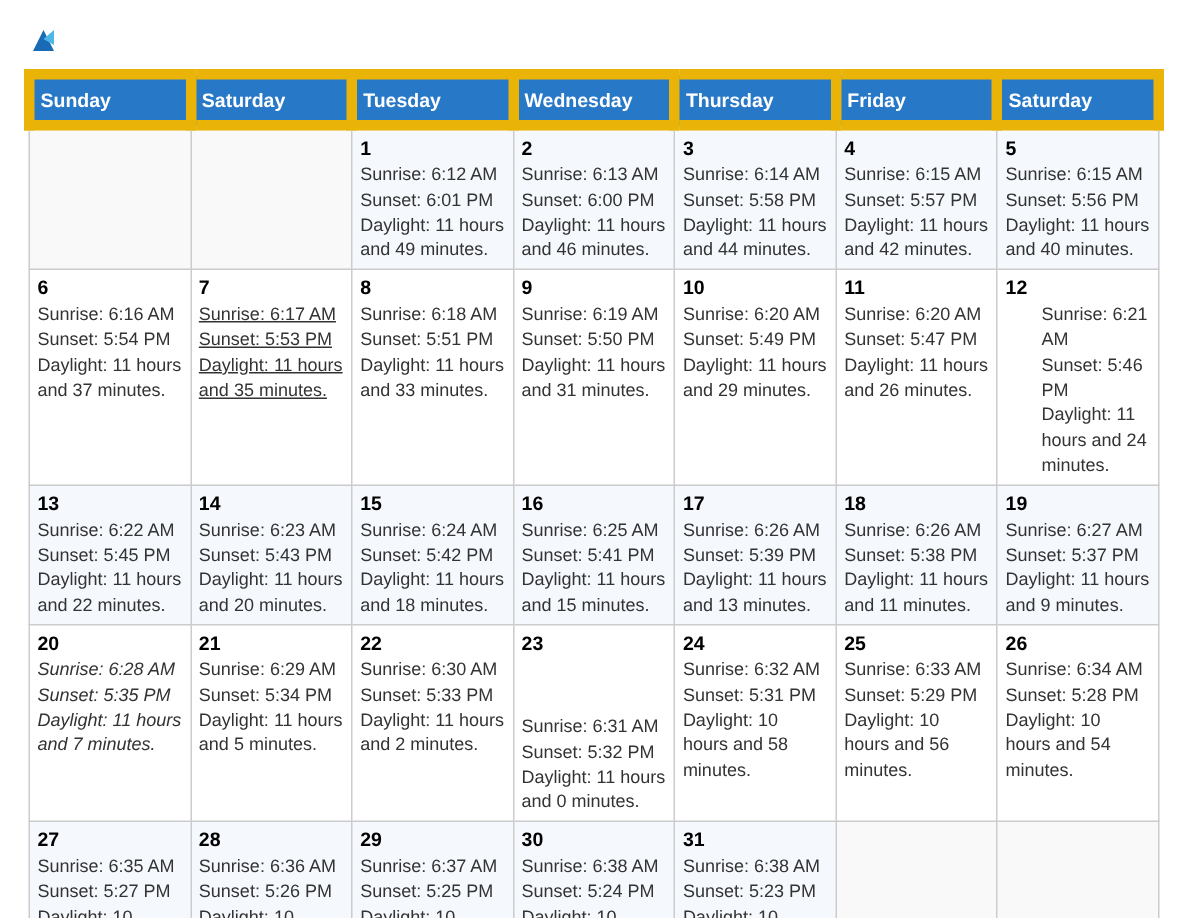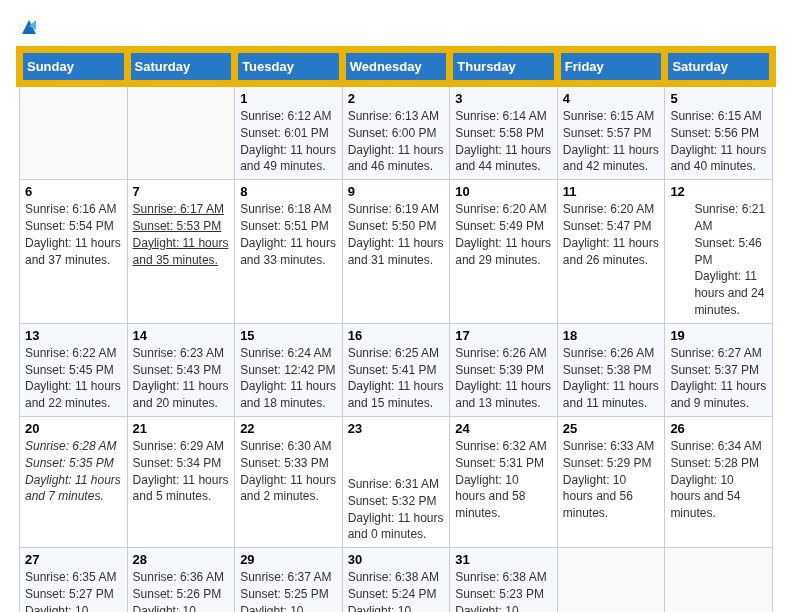--- a/index.html
+++ b/index.html
@@ -218,21 +218,21 @@
         </td>
         <td>
           <span class="day-num">14</span>
           <div class="day-info" style="white-space: pre-line;">Sunrise: 6:23 AM
 Sunset: 5:43 PM
 Daylight: 11 hours and 20 minutes.</div>
         </td>
         <td>
           <span class="day-num">15</span>
           <div class="day-info" style="white-space: pre-line;">Sunrise: 6:24 AM
-Sunset: 12:42 PM
+Sunset: 5:42 PM
 Daylight: 11 hours and 18 minutes.</div>
         </td>
         <td>
           <span class="day-num">16</span>
           <div class="day-info" style="white-space: pre-line;">Sunrise: 6:25 AM
 Sunset: 5:41 PM
 Daylight: 11 hours and 15 minutes.</div>
         </td>
         <td>
           <span class="day-num">17</span>

